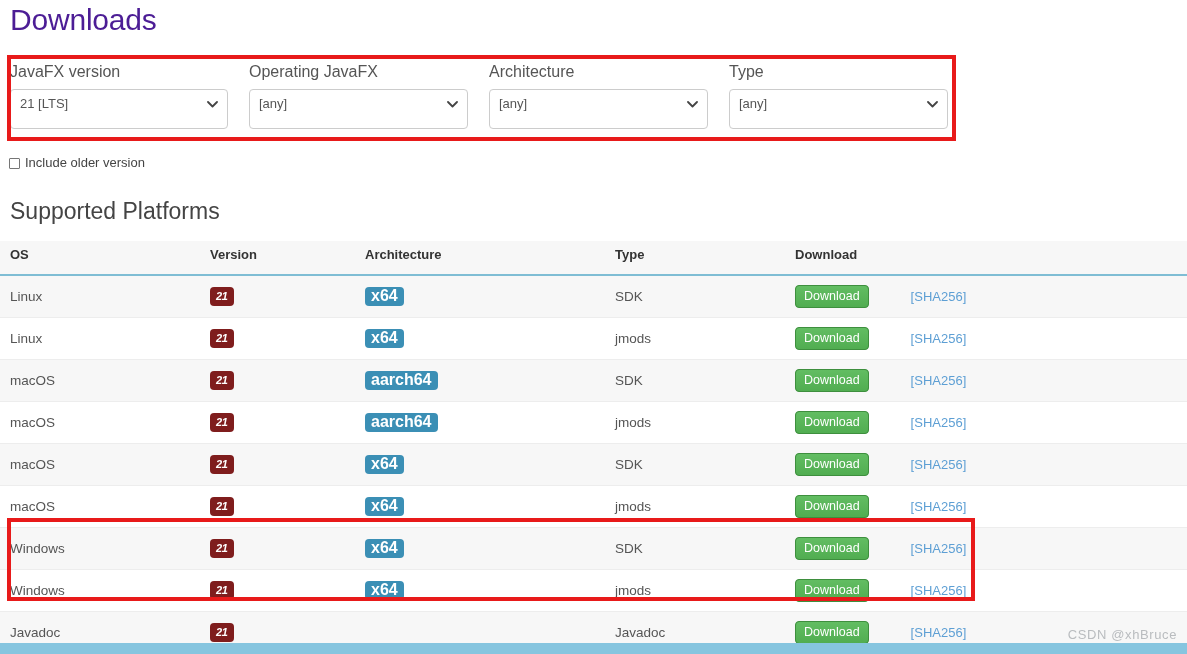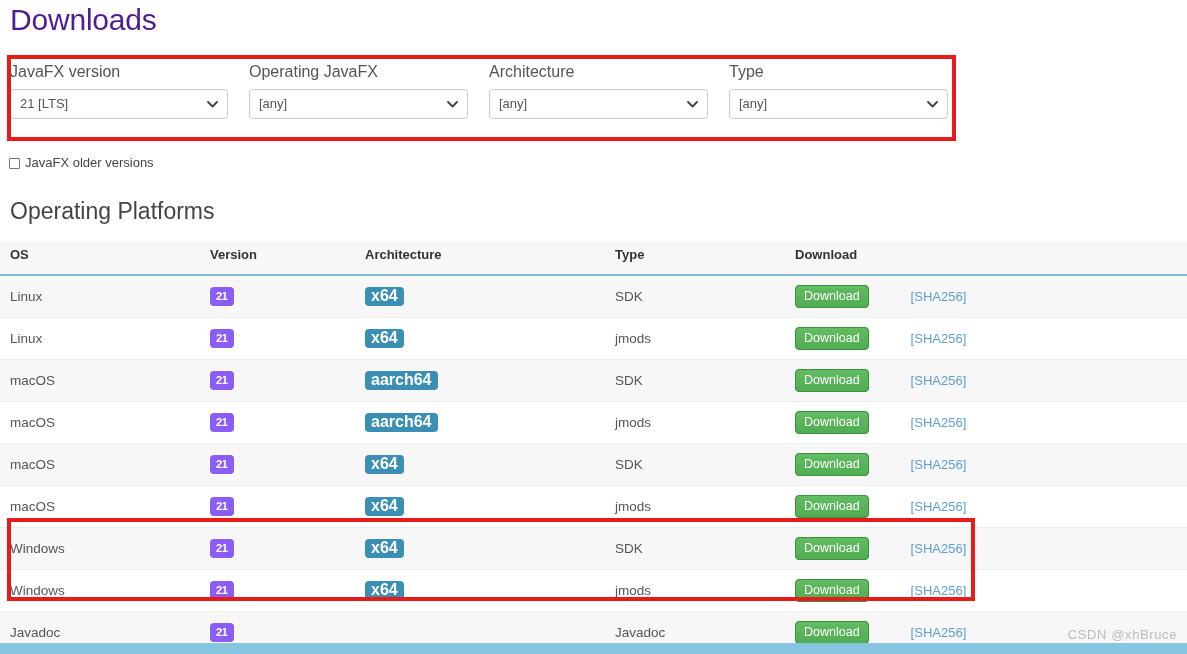--- a/index.html
+++ b/index.html
@@ -51,21 +51,21 @@
   }
   .filter-label {
     font-size: 16px;
     color: #555555;
     line-height: 20px;
     margin-bottom: 7px;
     white-space: nowrap;
   }
   .select-box {
     position: relative;
-    height: 30px;
+    height: 40px;
     box-sizing: border-box;
     border: 1px solid #cccccc;
     border-radius: 4px;
     background: #ffffff;
     font-size: 13px;
     color: #555555;
     line-height: 28px;
     padding-left: 9px;
     white-space: nowrap;
     overflow: hidden;
@@ -153,28 +153,29 @@
   .c-os      { width: 200px; padding-left: 10px !important; }
   .c-version { width: 155px; }
   .c-arch    { width: 250px; }
   .c-type    { width: 180px; }
   .c-dl      { width: 392px; }
 
   th.c-os { padding-left: 10px !important; }
 
   .badge-version {
     display: inline-block;
-    background: #8b5cf6;
+    background: #7f1d1d;
     color: #ffffff;
     font-size: 11px;
     font-weight: bold;
     line-height: 12px;
     padding: 3px 6px 4px 6px;
     border-radius: 4px;
     letter-spacing: -0.3px;
+    font-style: italic;
   }
   .badge-arch {
     display: inline-block;
     background: #3b8fb5;
     color: #ffffff;
     font-size: 16px;
     font-weight: bold;
     line-height: 12px;
     padding: 3px 6px 4px 6px;
     border-radius: 4px;
@@ -288,24 +289,24 @@
           </svg>
       </span>
     </div>
   </div>
 
   <div class="filter-highlight"></div>
 </div>
 
 <div class="older-row">
   <span class="cbx"></span>
-  <span class="older-label">JavaFX older versions</span>
+  <span class="older-label">Include older version</span>
 </div>
 
-<h2 class="section-title">Operating Platforms</h2>
+<h2 class="section-title">Supported Platforms</h2>
 
 <div class="table-wrap">
   <table class="platforms">
     <thead>
       <tr>
         <th class="c-os">OS</th>
         <th class="c-version">Version</th>
         <th class="c-arch">Architecture</th>
         <th class="c-type">Type</th>
         <th class="c-dl">Download</th>

